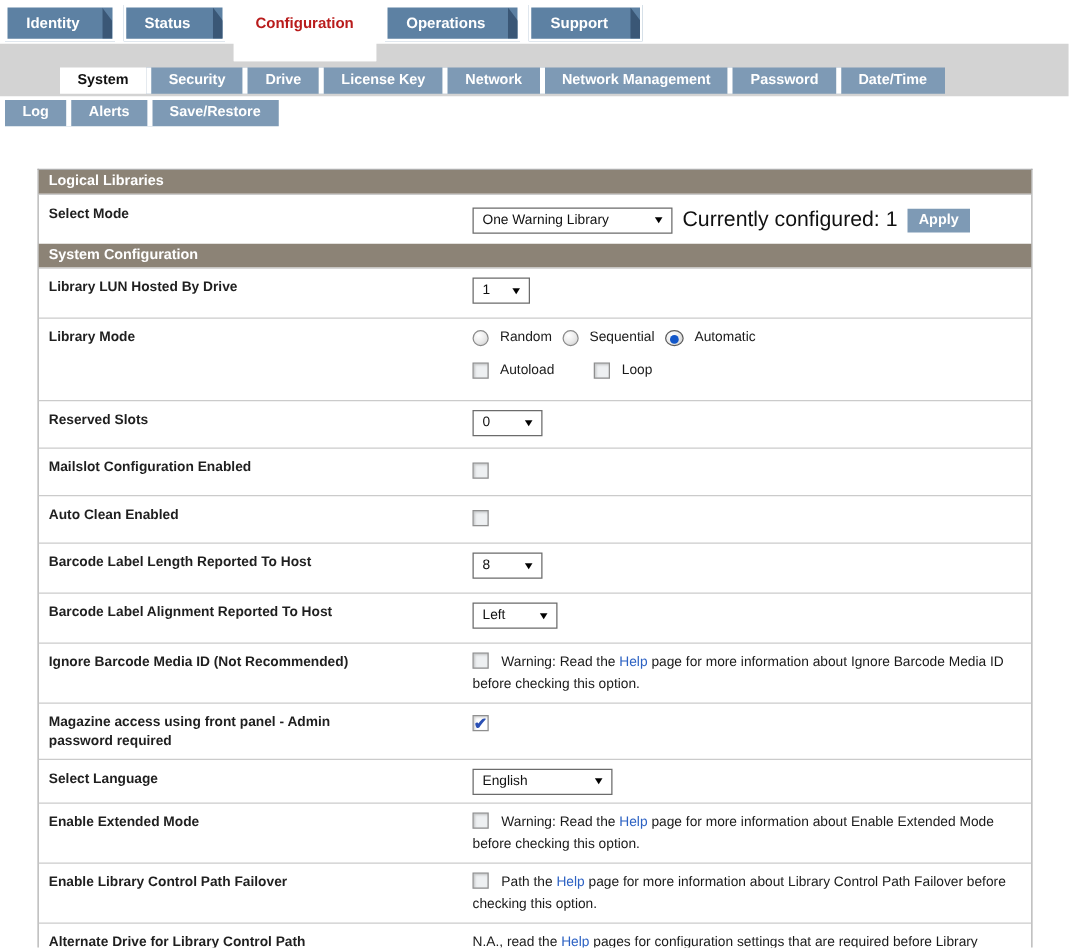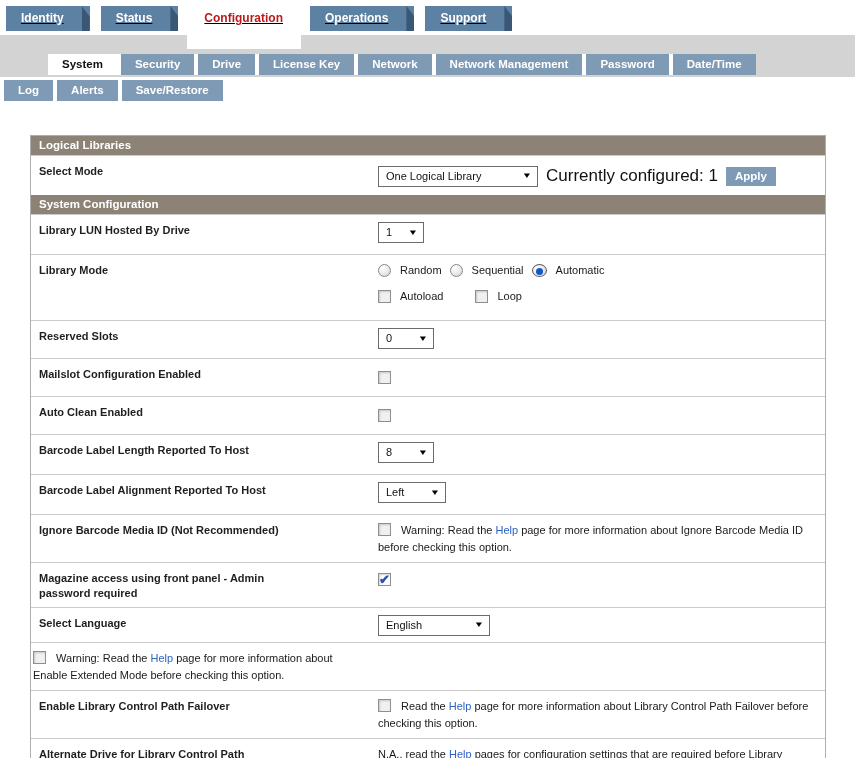--- a/index.html
+++ b/index.html
@@ -1,20 +1,20 @@
 <!DOCTYPE html>
 <html><head>
 <meta charset="utf-8">
 <style>
   * { margin:0; padding:0; box-sizing:border-box; }
   html,body { width:855px; height:758px; overflow:hidden; background:#fff;
     font-family:"Liberation Sans", sans-serif; }
 
   
-  .tabbar { display:flex; gap:7px; padding:4px 0 0 4px; align-items:flex-start; position:relative; z-index:3;text-decoration:underline; }
+  .tabbar { display:flex; gap:7px; padding:4px 0 0 4px; align-items:flex-start; position:relative; z-index:3; }
   .tab { position:relative; background:#5d81a3; color:#fff; font-weight:bold; font-size:12px;
     padding:5px 26px 6px 15px; border:2px solid #fff; cursor:pointer; white-space:nowrap; }
   .tab::after { content:''; position:absolute; top:0; right:0; bottom:0; width:8px; background:#3a5776;
     clip-path:polygon(0 0, 100% 42%, 100% 100%, 0 100%); }
   .tab.active { background:#fff; color:#b91c1c; padding-right:16px; padding-bottom:22px; margin-bottom:-22px; }
   .tab.active::after { display:none; }
 
   
   .band { position:relative; z-index:1; margin-top:2px; background:#d3d3d3; height:42px; padding:19px 0 0 4px; }
   .subtabs { display:flex; }
@@ -93,21 +93,21 @@
 </div>
 
 <div class="panel">
 
   <div class="sechdr">Logical Libraries</div>
 
   <div class="row mh36">
     <div class="lbl">Select Mode</div>
     <div class="ctl inline-row">
       <span class="sel" style="width:160px">
-          <span class="sel-val">One Logical Library</span>
+          <span class="sel-val">One Warning Library</span>
           <span class="sel-arrow">▼</span>
         </span>
       <span class="note">Currently configured: 1</span>
       <button class="btn">Apply</button>
     </div>
   </div>
 
   <div class="sechdr">System Configuration</div>
 
   <div class="row mh40">
@@ -209,33 +209,34 @@
     <div class="lbl">Select Language</div>
     <div class="ctl">
       <span class="sel" style="width:112px">
           <span class="sel-val">English</span>
           <span class="sel-arrow">▼</span>
         </span>
     </div>
   </div>
 
   <div class="row mh48">
+    <div class="lbl">Enable Extended Mode</div>
     <div class="ctl"><span class="wtext">
       <span class="cb cb-inline"></span>
       <span>Warning: Read the</span>
       <a class="hlp">Help</a>
       <span>page for more information about Enable Extended Mode before checking this option.</span>
     </span></div>
   </div>
 
   <div class="row mh48">
     <div class="lbl">Enable Library Control Path Failover</div>
     <div class="ctl"><span class="wtext">
       <span class="cb cb-inline"></span>
-      <span>Read the</span>
+      <span>Path the</span>
       <a class="hlp">Help</a>
       <span>page for more information about Library Control Path Failover before checking this option.</span>
     </span></div>
   </div>
 
   <div class="row mh44">
     <div class="lbl">Alternate Drive for Library Control Path</div>
     <div class="ctl"><span class="wtext">
       <span>N.A., read the</span>
       <a class="hlp">Help</a>

